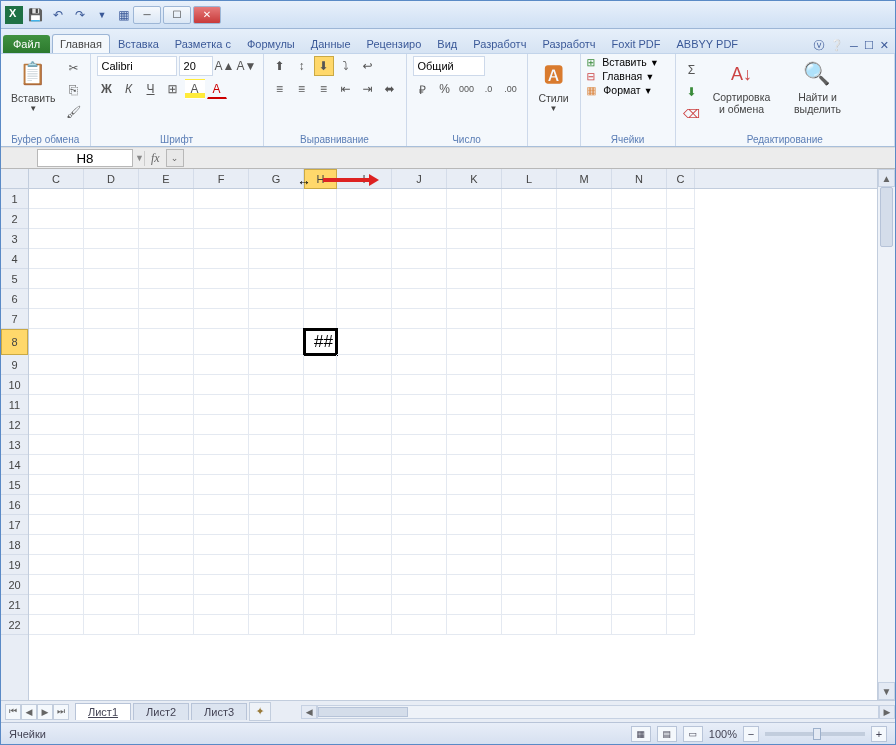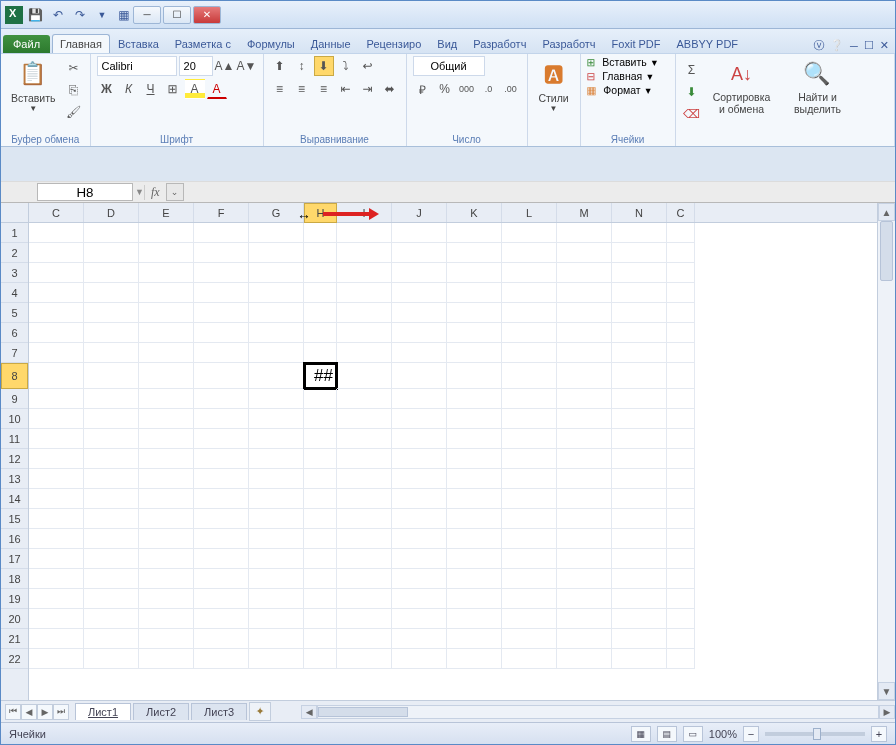--- a/index.html
+++ b/index.html
@@ -32,21 +32,21 @@
 .group-label { font-size: 10px; color: #5a7db5; text-align: center; padding: 1px 0; border-top: 1px solid transparent; }
 
 .big-btn { display: flex; flex-direction: column; align-items: center; font-size: 10.5px; color: #444; padding: 2px 4px; cursor: pointer; }
 .big-btn .ic { width: 32px; height: 32px; margin-bottom: 2px; display: flex; align-items: center; justify-content: center; font-size: 22px; }
 .mini-col { display: flex; flex-direction: column; gap: 2px; padding-top: 2px; }
 .mini { width: 20px; height: 20px; display: flex; align-items: center; justify-content: center; font-size: 12px; color: #555; cursor: pointer; border: 1px solid transparent; }
 .sel { border: 1px solid #cdd9ea; background: #fff; font-size: 11px; padding: 1px 4px; height: 20px; }
 .row { display: flex; gap: 2px; align-items: center; }
 
 
-.fxbar { height: 22px; background: #ececec; border-bottom: 1px solid #b8b8b8; border-top: 1px solid #dcdcdc; display: flex; align-items: center; font-size: 12px; margin-top: 34px; }
+.fxbar { height: 22px; background: #ececec; border-bottom: 1px solid #b8b8b8; border-top: 1px solid #dcdcdc; display: flex; align-items: center; font-size: 12px; }
 .namebox { width: 96px; background: #fff; border: 1px solid #b8b8b8; margin: 0 6px 0 36px; padding: 1px 6px; text-align: center; height: 18px; }
 .fx-icon { font-style: italic; font-family: Georgia, serif; color: #666; padding: 0 6px; border-left: 1px solid #ccc; }
 .fx-input { flex: 1; background: #fff; border: 1px solid #b8b8b8; border-right: none; padding: 1px 6px; height: 18px; margin-right: 0; }
 .fx-expand { width: 18px; background: #e8e8e8; border: 1px solid #b8b8b8; height: 18px; margin-right: 4px; display:flex; align-items:center; justify-content:center; font-size:9px; color:#666; }
 
 
 .grid-wrap { flex: 1; display: flex; overflow: hidden; background: #fff; position: relative; }
 .row-hdrs { width: 28px; background: #e8edf5; border-right: 1px solid #c2cddd; }
 .corner { height: 20px; background: #e8edf5; border-bottom: 1px solid #c2cddd; }
 .rowh { height: 20px; border-bottom: 1px solid #d4dce9; font-size: 11px; color: #444; display: flex; align-items: center; justify-content: center; }
@@ -187,21 +187,21 @@
           <span class="mini">⇤</span>
           <span class="mini">⇥</span>
           <span class="mini">⬌</span>
         </div>
       </div>
       <div class="group-label">Выравнивание</div>
     </div>
 
     <div class="group" style="min-width:82px">
       <div class="group-body" style="flex-direction:column;gap:3px">
-        <input class="sel" style="width: 72px; text-align: center;" value="Общий">
+        <input class="sel" style="width: 72px;" value="Общий">
         <div class="row">
           <span class="mini">₽</span>
           <span class="mini">%</span>
           <span class="mini" style="font-size:9px">000</span>
           <span class="mini" style="font-size:9px">.0</span>
           <span class="mini" style="font-size:9px">.00</span>
         </div>
       </div>
       <div class="group-label">Число</div>
     </div>
@@ -235,20 +235,21 @@
         </div>
         <div class="big-btn">
           <span class="ic" style="color:#c44;font-size:18px">A↓</span>
           <span style="max-width:64px;text-align:center;line-height:1.1">Сортировка и обмена</span>
         </div>
         <div class="big-btn">
           <span class="ic" style="color:#3a6fb7">🔍</span>
           <span style="max-width:64px;text-align:center;line-height:1.1">Найти и выделить</span>
         </div>
       </div>
+      <div class="group-label">Редактирование</div>
     </div>
   </div>
 
   <div class="fxbar">
     <input class="namebox" value="H8" style="">
     <span style="font-size:9px;color:#888;margin-left:-4px">▼</span>
     <span class="fx-icon">fx</span>
     <div class="fx-expand">⌄</div>
   </div>
 

